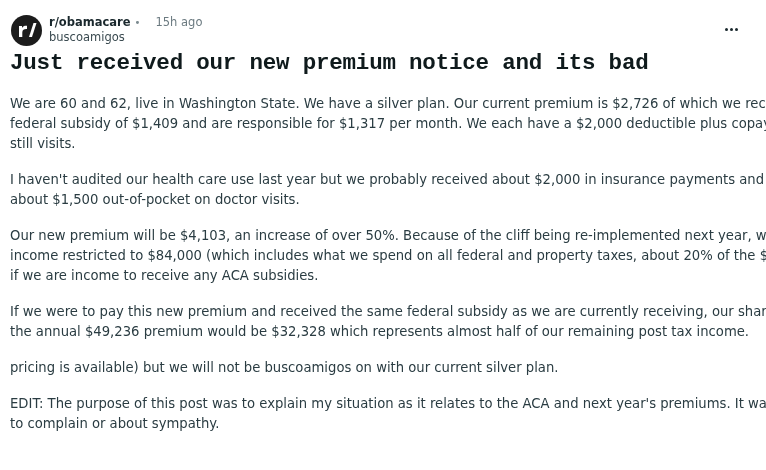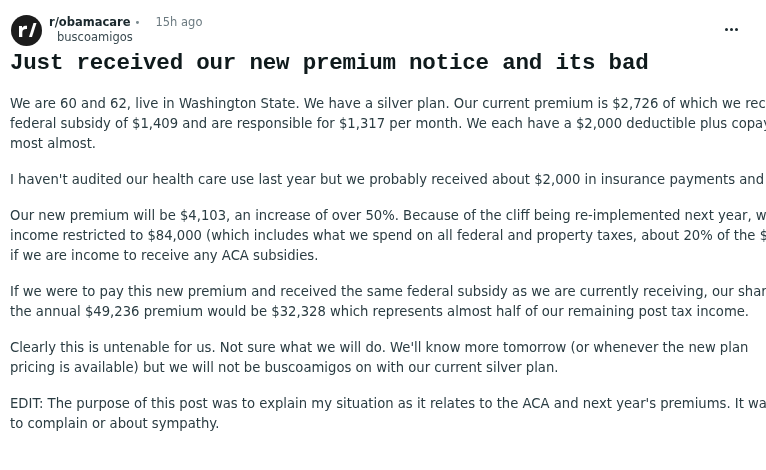--- a/index.html
+++ b/index.html
@@ -62,21 +62,20 @@
     }
     .timestamp {
       color: #6b7a80;
       margin-left: 11px;
     }
     .username {
       font-size: 11.5px;
       line-height: 15px;
       color: #3a4a50;
       cursor: pointer;
-      margin-left: 8px;
     }
     .more-button {
       position: absolute;
       right: 20px;
       top: 6px;
       width: 30px;
       height: 20px;
       display: flex;
       align-items: center;
       justify-content: center;
@@ -142,36 +141,36 @@
       <span></span>
     </div>
   </div>
 
   <h1 class="post-title">Just received our new premium notice and its bad</h1>
 
   <div class="post-body">
     <p>
       <span>We are 60 and 62, live in Washington State. We have a silver plan. Our current premium is $2,726 of which we receive a</span>
       <span>federal subsidy of $1,409 and are responsible for $1,317 per month. We each have a $2,000 deductible plus copays for</span>
-      <span>most almost.</span>
+      <span>still visits.</span>
     </p>
     <p>
       <span>I haven't audited our health care use last year but we probably received about $2,000 in insurance payments and spent</span>
+      <span>about $1,500 out-of-pocket on doctor visits.</span>
     </p>
     <p>
       <span>Our new premium will be $4,103, an increase of over 50%. Because of the cliff being re-implemented next year, we are</span>
       <span>income restricted to $84,000 (which includes what we spend on all federal and property taxes, about 20% of the $84k)</span>
       <span>if we are income to receive any ACA subsidies.</span>
     </p>
     <p>
       <span>If we were to pay this new premium and received the same federal subsidy as we are currently receiving, our share of</span>
       <span>the annual $49,236 premium would be $32,328 which represents almost half of our remaining post tax income.</span>
     </p>
     <p>
-      <span>Clearly this is untenable for us. Not sure what we will do. We'll know more tomorrow (or whenever the new plan</span>
       <span>pricing is available) but we will not be buscoamigos on with our current silver plan.</span>
     </p>
     <p>
       <span>EDIT: The purpose of this post was to explain my situation as it relates to the ACA and next year's premiums. It was not</span>
       <span>to complain or about sympathy.</span>
     </p>
   </div>
 
 </div>
 

